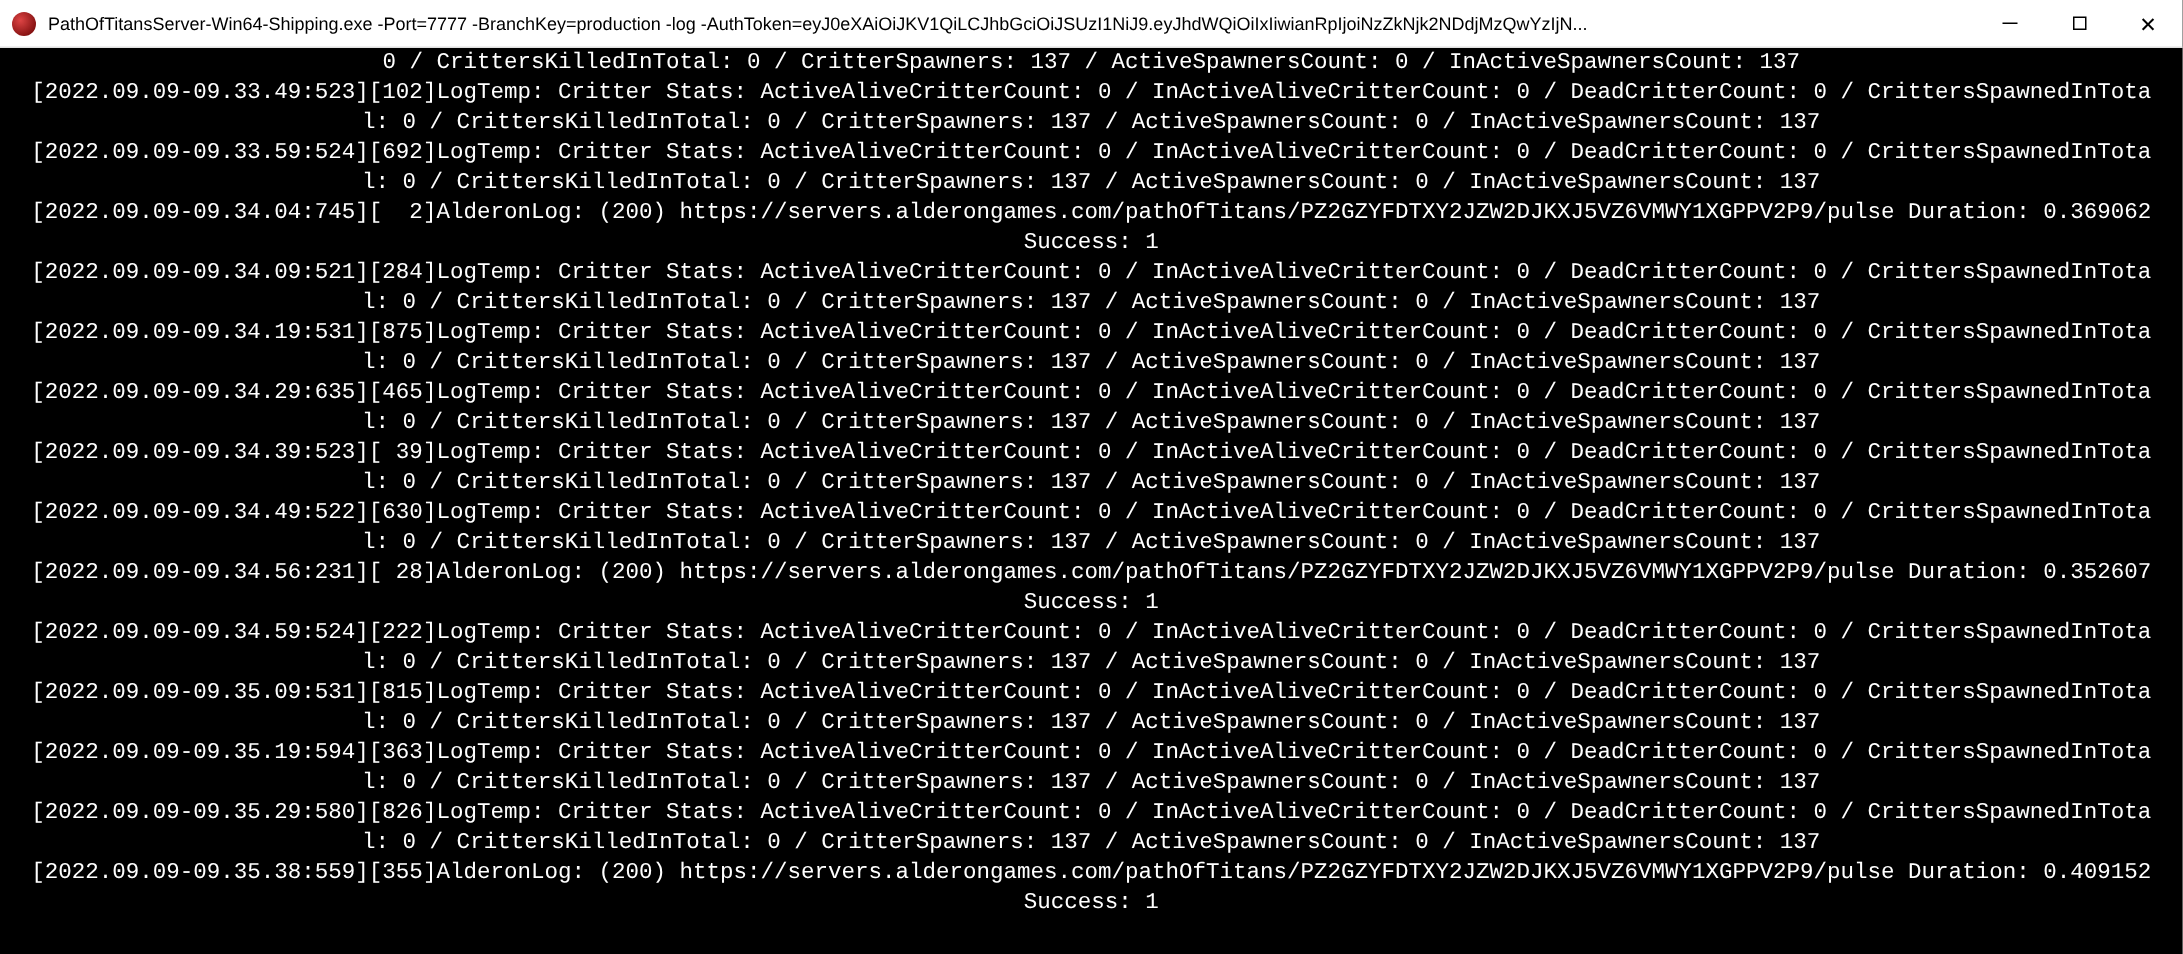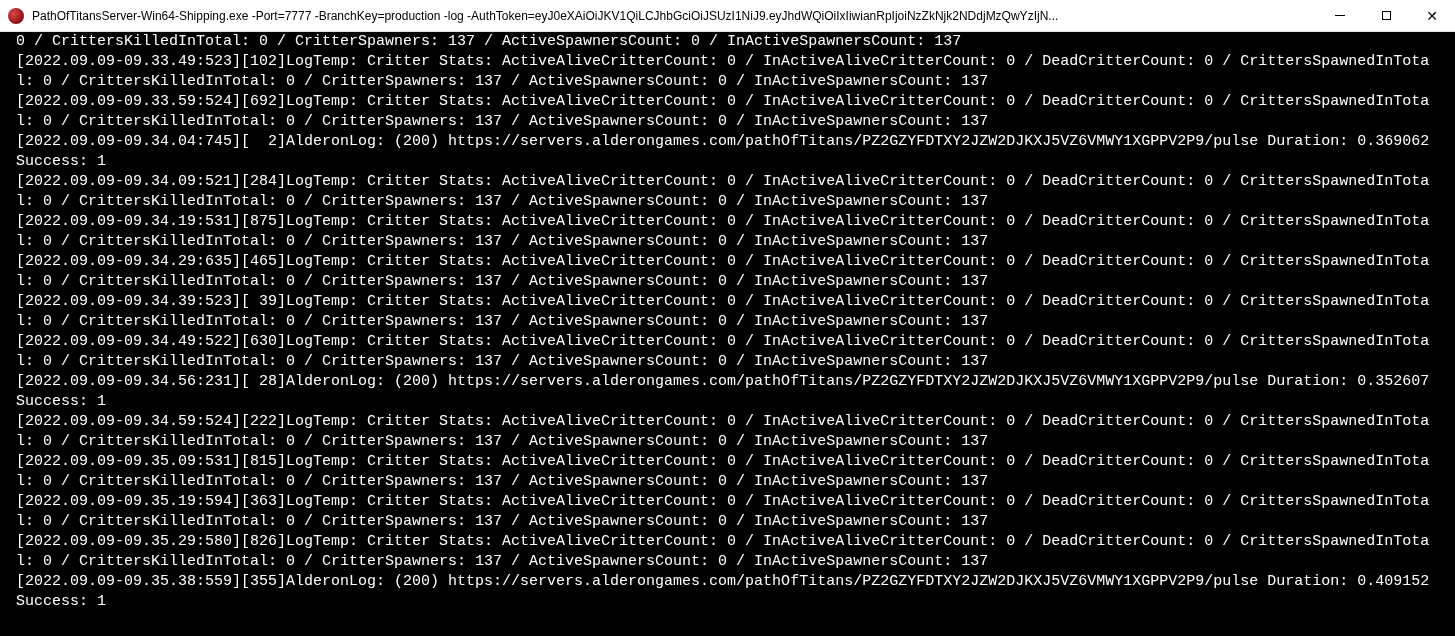--- a/index.html
+++ b/index.html
@@ -55,20 +55,21 @@
       flex: 1;
       background: #000000;
       color: #ffffff;
       font-family: Consolas, "Courier New", monospace;
       font-size: 15px;
       line-height: 20px;
       padding: 0 16px;
       white-space: pre-wrap;
       word-break: break-all;
       overflow: hidden;
+      text-align: center;
     }
     .log-line { display: block; }
     .min-glyph { width:10px; height:1px; background:#000; }
     .max-glyph { width:9px; height:9px; border:1px solid #000; }
     .close-glyph { font-size:14px; line-height:1; }
   </style>
 </head>
 <body>
 
 <div class="title-bar">

